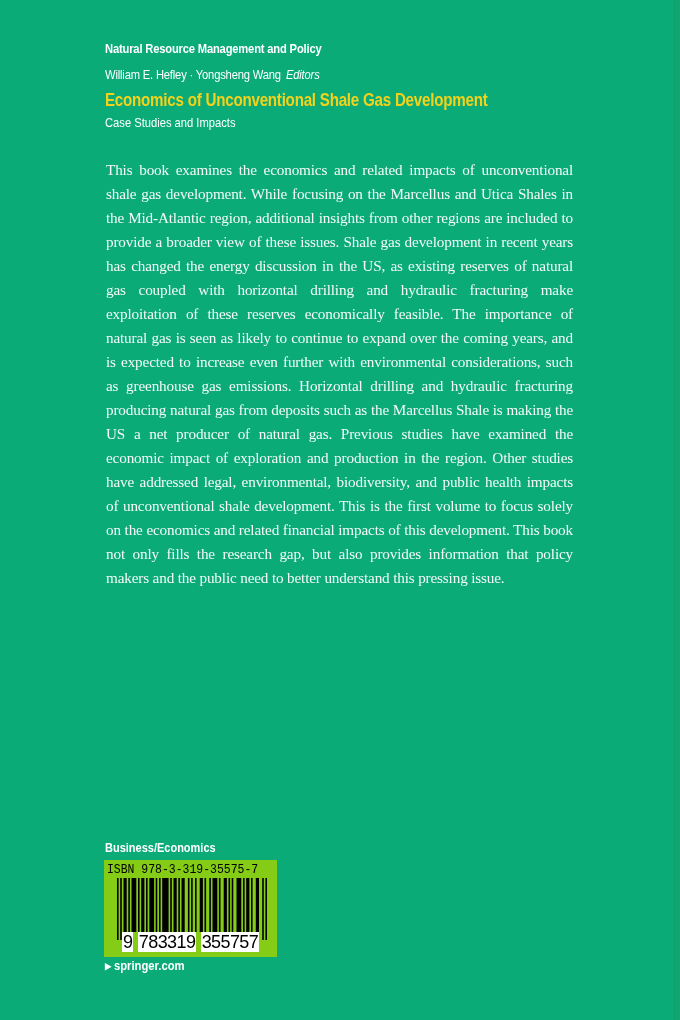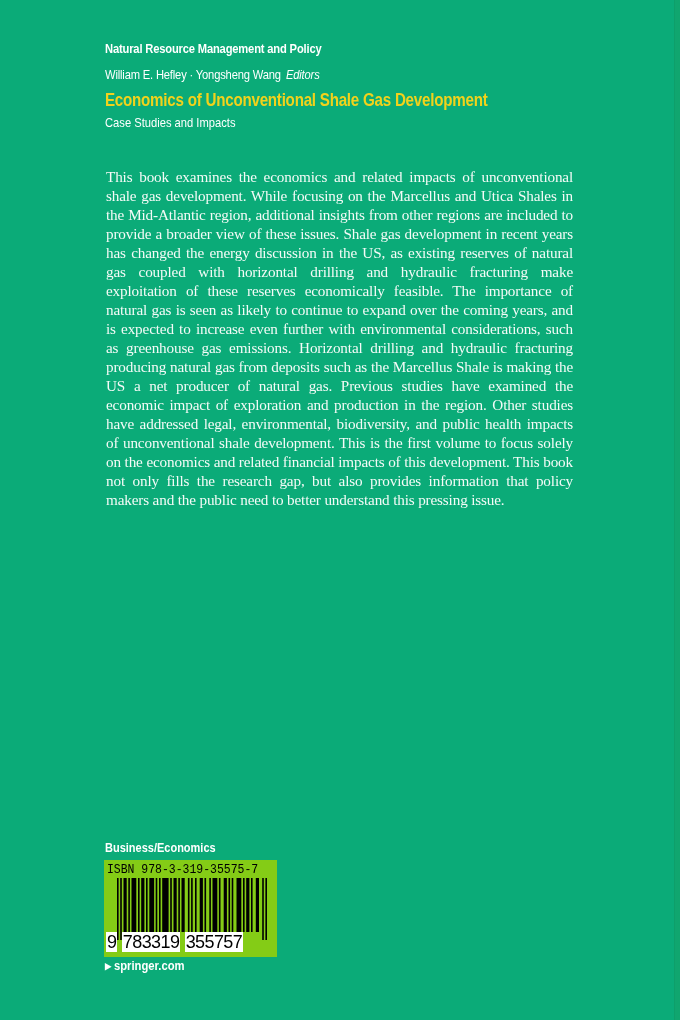--- a/index.html
+++ b/index.html
@@ -32,23 +32,23 @@
       font-size: 18.5px; font-weight: bold; color: #f2d21b;
       letter-spacing: -0.3px; white-space: nowrap;
       transform: scaleX(0.82); transform-origin: left;
     }
     .subtitle {
       position: absolute; left: 105px; top: 115px;
       font-size: 13px;
       transform: scaleX(0.86); transform-origin: left; white-space: nowrap;
     }
     .blurb {
-      position: absolute; left: 106px; top: 167px; width: 467px;
+      position: absolute; left: 106px; top: 158px; width: 467px;
       font-family: "Liberation Serif", serif;
-      font-size: 15.2px; line-height: 19px;
+      font-size: 15.2px; line-height: 24px;
       text-align: justify; hyphens: none;
       letter-spacing: -0.15px;
       color: #f4fbf7;
       margin: 0;
     }
     .category {
       position: absolute; left: 105px; top: 841px;
       font-size: 12.5px; font-weight: bold;
       transform: scaleX(0.88); transform-origin: left; white-space: nowrap;
     }
@@ -60,21 +60,21 @@
     .isbn-text {
       position: absolute; left: 3px; top: 3px;
       font-family: "Liberation Mono", monospace;
       font-size: 12.2px; letter-spacing: 0px; white-space: nowrap;
       transform: scaleX(0.94); transform-origin: left;
     }
     .bars {
       position: absolute; left: 13px; top: 18px; width: 150px; height: 62px;
     }
     .ean-digits {
-      position: absolute; left: 2px; top: 72px;
+      position: absolute; left: 18px; top: 72px;
       font-family: "Liberation Sans", sans-serif;
       font-size: 18px; white-space: nowrap; letter-spacing: -0.6px;
       background: transparent;
     }
     .ean-digits span { background: #fff; padding: 0 1px; }
     .website {
       position: absolute; left: 105px; top: 959px;
       font-size: 12.5px; font-weight: bold; white-space: nowrap;
       transform: scaleX(0.9); transform-origin: left;
     }

